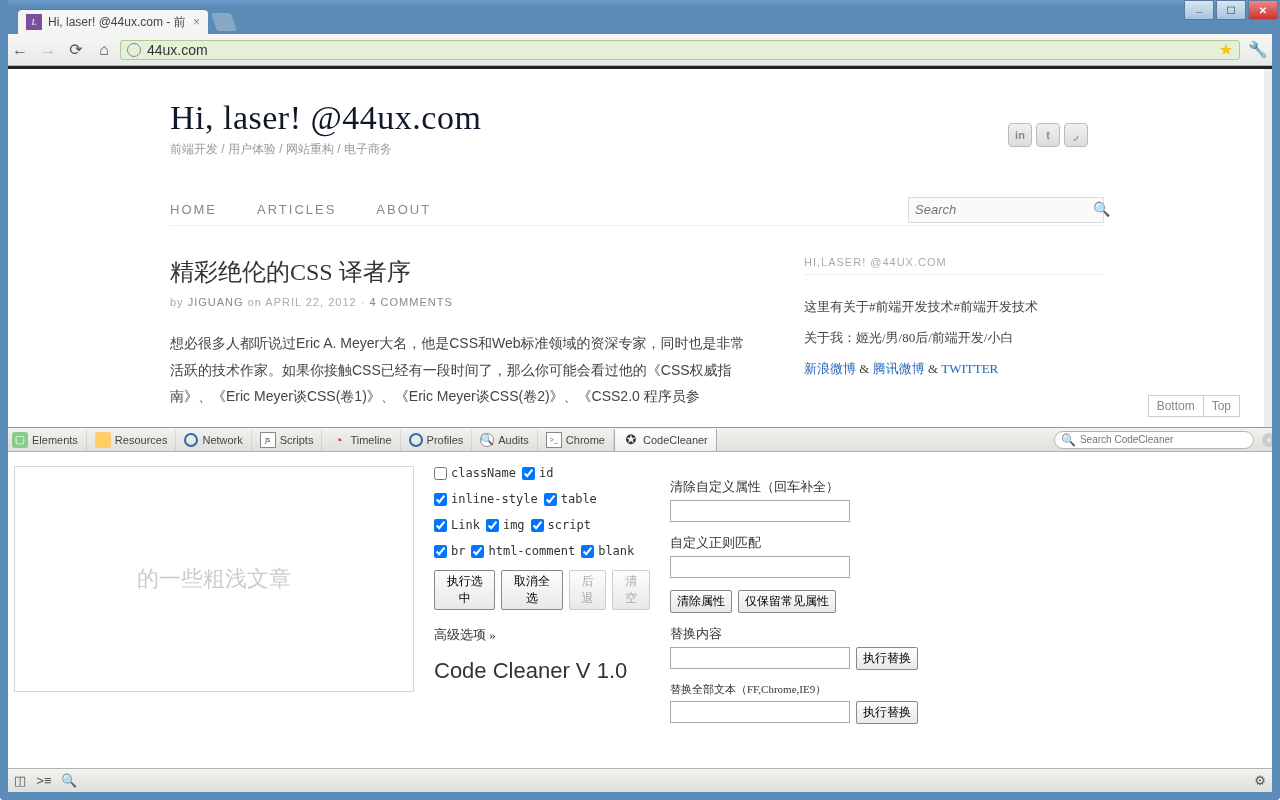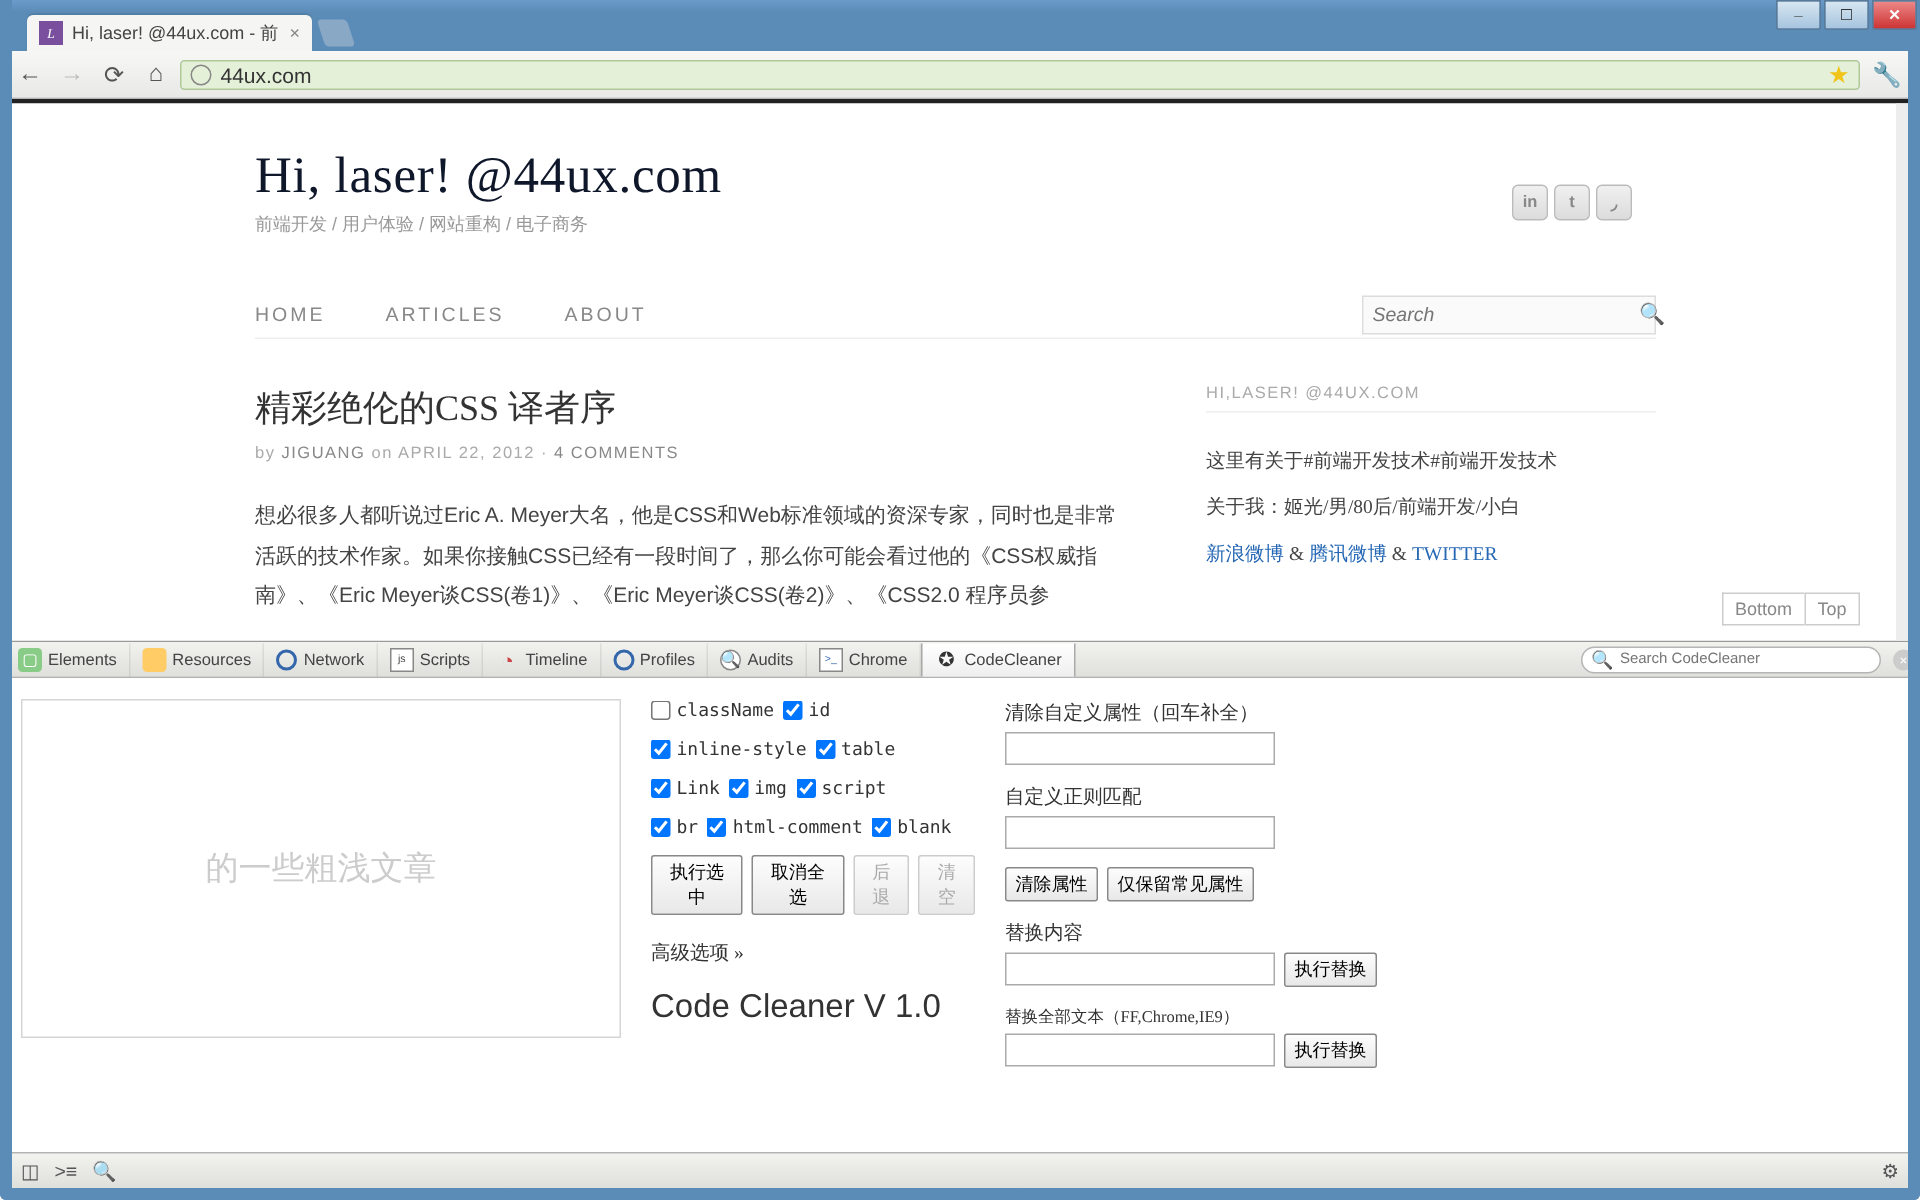--- a/index.html
+++ b/index.html
@@ -98,21 +98,21 @@
 .check-row label{display:flex;align-items:center;gap:4px;}
 .check-row input[type=checkbox]{width:13px;height:13px;}
 .btn-row { display: flex; gap: 6px; margin-top: 4px;}
 .cn-btn { padding: 2px 6px; border: 1px solid #888; background: linear-gradient(#fdfdfd,#e8e8e8); font-size: 12px; font-family:'Microsoft YaHei'; border-radius:2px;}
 .cn-btn.disabled{color:#aaa;border-color:#ccc;}
 .adv-link { margin-top: 16px; color: #333; font-size: 13px; font-family:'Microsoft YaHei';}
 .cleaner-title { margin-top: 14px; font-size: 22px; color: #333; font-family: Arial;}
 .dt-col3 { width: 270px; font-size: 13px; font-family:'Microsoft YaHei';}
 .form-label { color: #333; margin-bottom: 4px; display:block;}
 .form-input { width: 180px; height: 22px; border: 1px solid #aaa; padding: 0 4px;}
-.form-row { margin-bottom: 12px;}
+.form-row { margin-bottom: 12px; margin-top: 12px;}
 .inline-row{display:flex;align-items:flex-start;gap:6px;}
 .small-note{font-size:11px;}
 
 .dt-bottom { height: 24px; background: linear-gradient(#f2f2ef,#dfdfdb); border-top: 1px solid #b2b2b2; display:flex; align-items:center; padding:0 6px; gap:10px; position:absolute; bottom:8px; left:8px; right:8px;}
 .dt-bottom .icon{font-size:13px;color:#555;}
 .dt-bottom .gear{margin-left:auto;}
 
 
 .chrome-border { position: absolute; inset: 0; border: 8px solid #5b8cb8; border-top-width:0; pointer-events: none; border-radius: 0 0 4px 4px;}
 </style>

